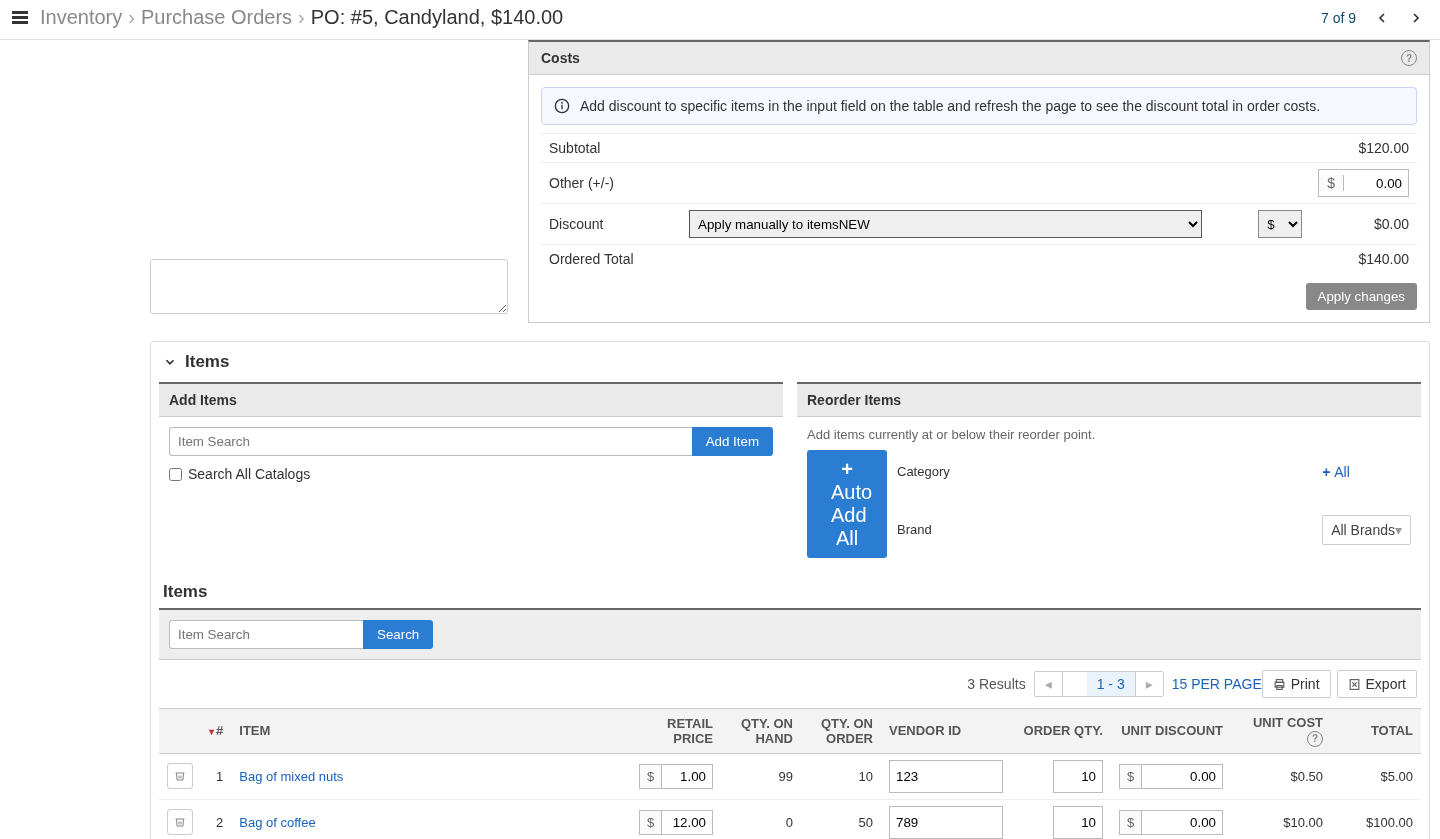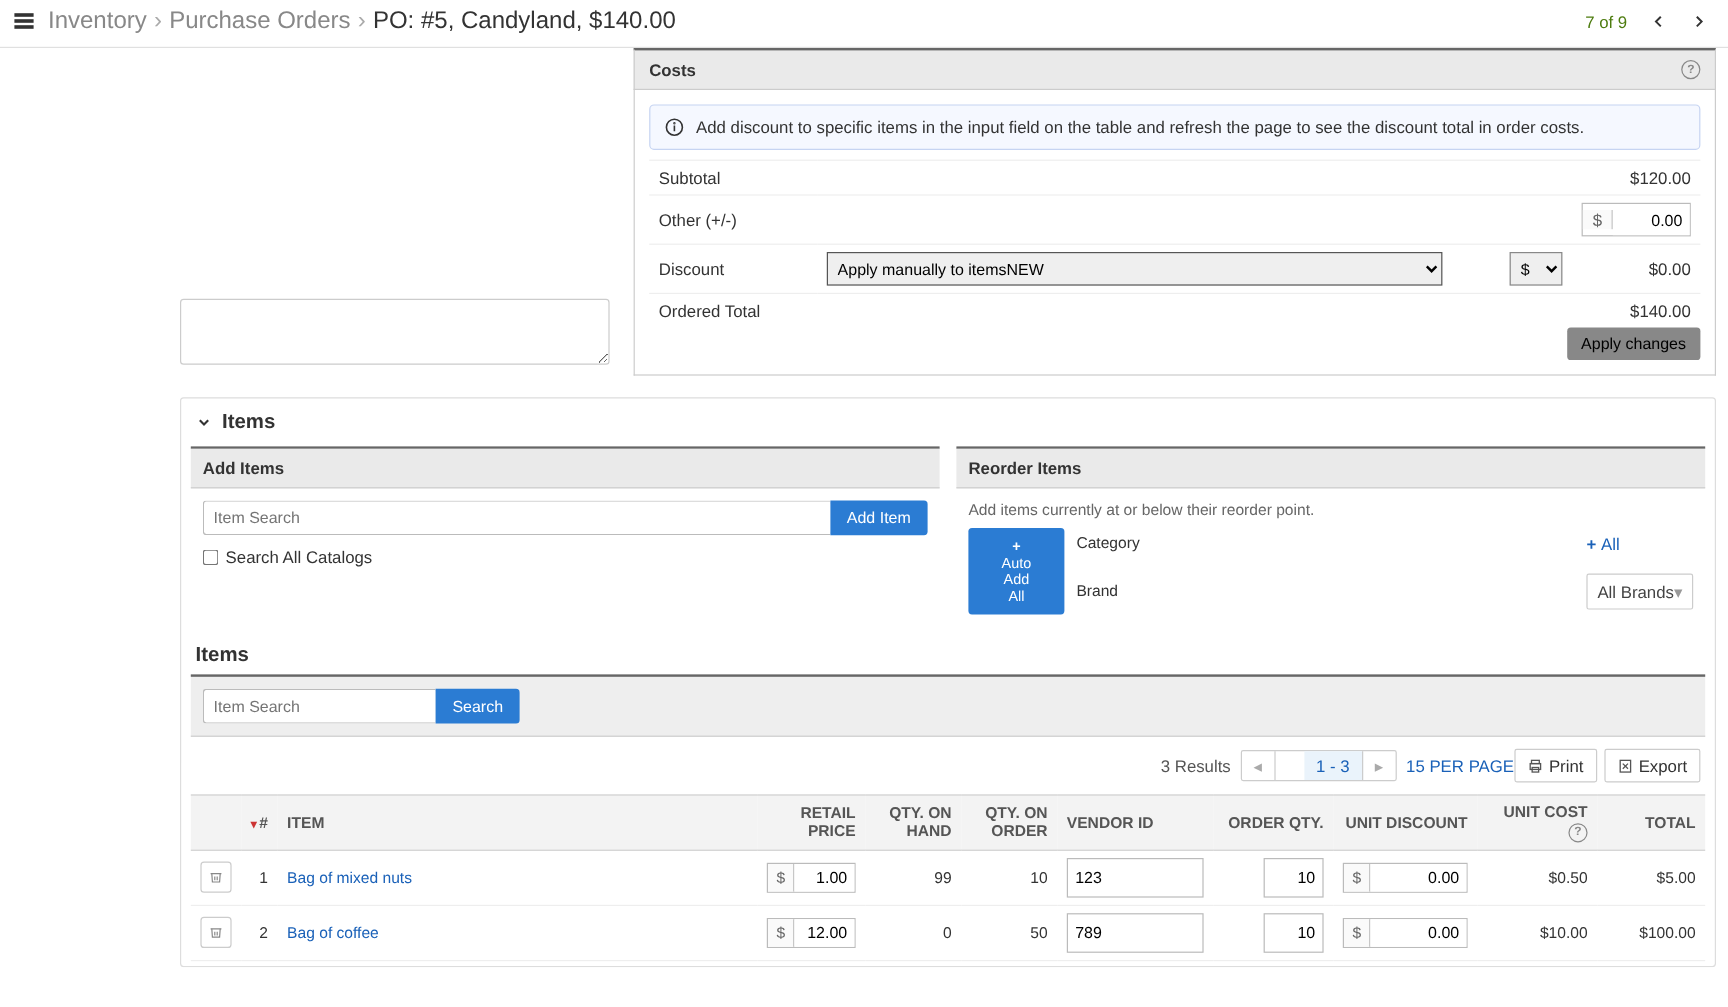--- a/index.html
+++ b/index.html
@@ -12,21 +12,21 @@
   .top-bar {
     display: flex; align-items: center; justify-content: space-between;
     padding: 6px 16px 10px 12px;
     border-bottom: 1px solid #e0e0e0;
   }
   .breadcrumb { display: flex; align-items: center; gap: 6px; color: #888; font-size: 20px;}
   .breadcrumb .hamburger { width: 16px; display: flex; flex-direction: column; gap:2px; margin-right:6px;}
   .breadcrumb .hamburger span { height:3px; background:#333; display:block;}
   .breadcrumb .sep { color:#aaa; }
   .breadcrumb .current { color:#333; font-weight: 500; }
-  .pager { display:flex; gap:18px; color:#4d7c0f;}
+  .pager { display:flex; gap:18px; color:#0c4a6e;}
   .pager svg { width: 16px; height:16px; stroke:#333; }
   .page { width: 1440px; margin:0 auto; }
   .content { padding-left: 150px; padding-right: 10px; }
   .notes-area {
     width: 358px; height: 55px; border:1px solid #ccc; border-radius:3px; resize: both;
     margin-bottom: 6px;
   }
   .two-col { display:flex; gap: 20px; align-items:flex-end;}
   .right-col { flex:1; }
   .panel-header {
@@ -42,34 +42,34 @@
   .info-banner svg { width:16px; height:16px; flex-shrink:0; }
   .costs-table { width:100%; border-collapse:collapse; }
   .costs-table td { padding:6px 8px; border-top:1px solid #eee; vertical-align:middle;}
   .costs-table .label { width:140px; color:#333;}
   .costs-table .right { text-align:right; width:96px;}
   .costs-table select { width:100%; height:28px; border:1px solid #888; padding:2px 4px;}
   .costs-table select.dark { border-color:#555; }
   .dollar-prefix { display:inline-flex; border:1px solid #bbb; height:28px; align-items:center;}
   .dollar-prefix span { padding:0 8px; border-right:1px solid #bbb; color:#666; background:#fafafa;}
   .dollar-prefix input { border:none; height:26px; padding:2px 6px; text-align:right; width:64px; outline:none;}
-  .apply-btn { background:#888; color:#000000; border:none; padding:6px 12px; border-radius:3px; float:right; }
+  .apply-btn { background:#888; color:#ffffff; border:none; padding:6px 12px; border-radius:3px; float:right; margin-top:10px;}
   .clear { clear:both; }
   .card { border:1px solid #ddd; border-radius:3px; margin-top: 18px; padding-bottom:4px;}
   .section-title { display:flex; align-items:center; gap:8px; padding:10px 12px; font-size:17px; font-weight:600;}
   .section-title svg{width:14px;height:14px;}
   .sub-panels { display:flex; gap:14px; padding:0 8px;}
   .sub-panel { flex:1; border-top:2px solid #666;}
   .sub-panel .hdr { background:#eaeaea; padding:8px 10px; font-weight:600; border-bottom:1px solid #ccc;}
   .sub-panel .bd { padding:10px;}
   .search-row { display:flex; }
   .search-row input { flex:1; border:1px solid #bbb; border-right:none; padding:6px 8px; border-radius:3px 0 0 3px;}
   .btn-primary { background:#2b7cd3; color:#fff; border:none; padding:7px 14px; font-weight:500; border-radius:0 3px 3px 0; cursor:pointer;}
   .btn-primary.standalone{ border-radius:3px; }
-  .btn-primary.big { padding:8px 24px; font-size:12px;}
+  .btn-primary.big { padding:8px 24px; font-size:20px;}
   .check-row { display:flex; align-items:center; gap:6px; margin-top:10px;}
   .reorder-hint { color:#666; font-size:13px; margin-bottom:8px;}
   .reorder-grid { display:grid; grid-template-columns: 80px 1fr auto; gap:8px 10px; align-items:center;}
   .reorder-grid .lbl{ color:#333; font-size:13px;}
   .link { color:#1a61b8; cursor:pointer;}
   .brand-select { border:1px solid #ccc; padding:6px 8px; border-radius:2px; background:#fff; display:flex; justify-content:space-between; align-items:center; color:#444;}
   .items-heading { font-size:17px; font-weight:600; padding: 14px 12px 6px 12px;}
   .items-toolbar { background:#eee; border-top:2px solid #666;border-bottom:1px solid #ccc; padding:10px; margin:0 8px;}
   .items-meta { display:flex; justify-content:flex-end; align-items:center; padding:10px 12px;}
   .meta-left{display:flex; align-items:center; gap:8px; color:#555;}

